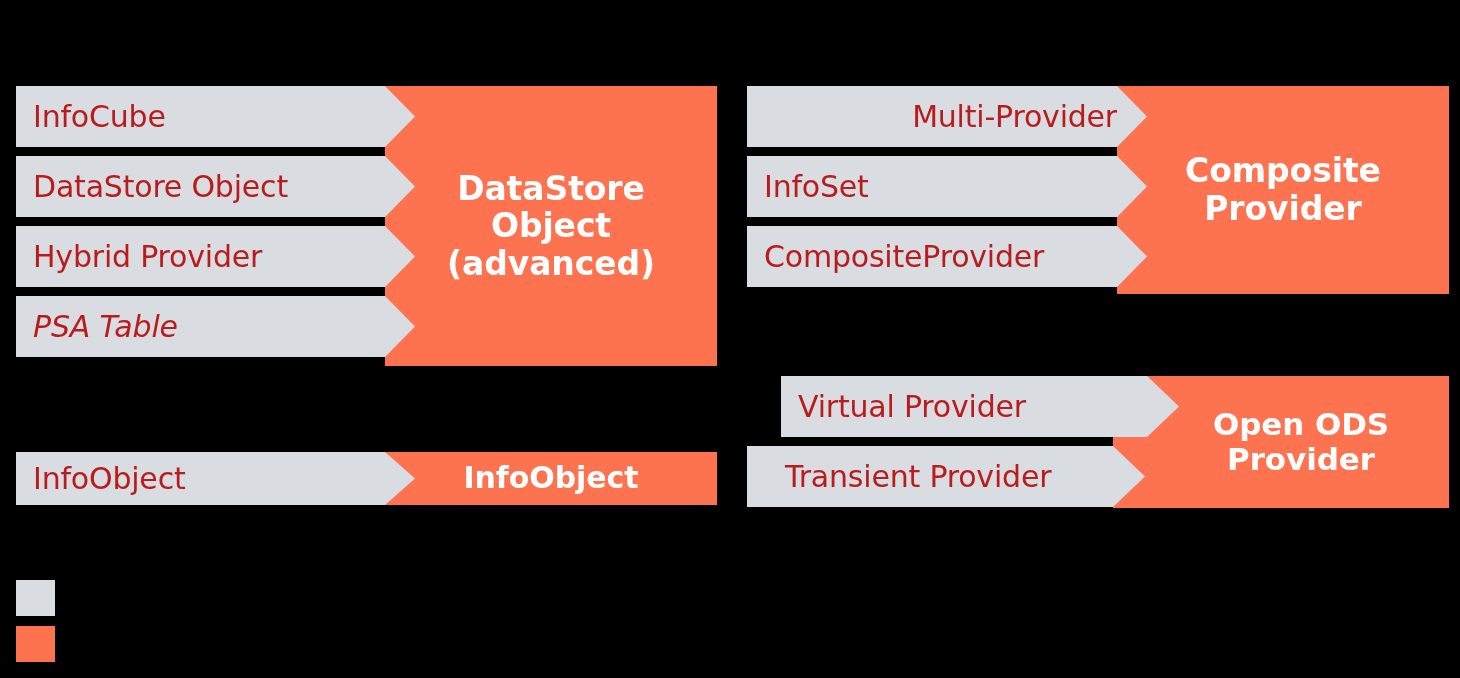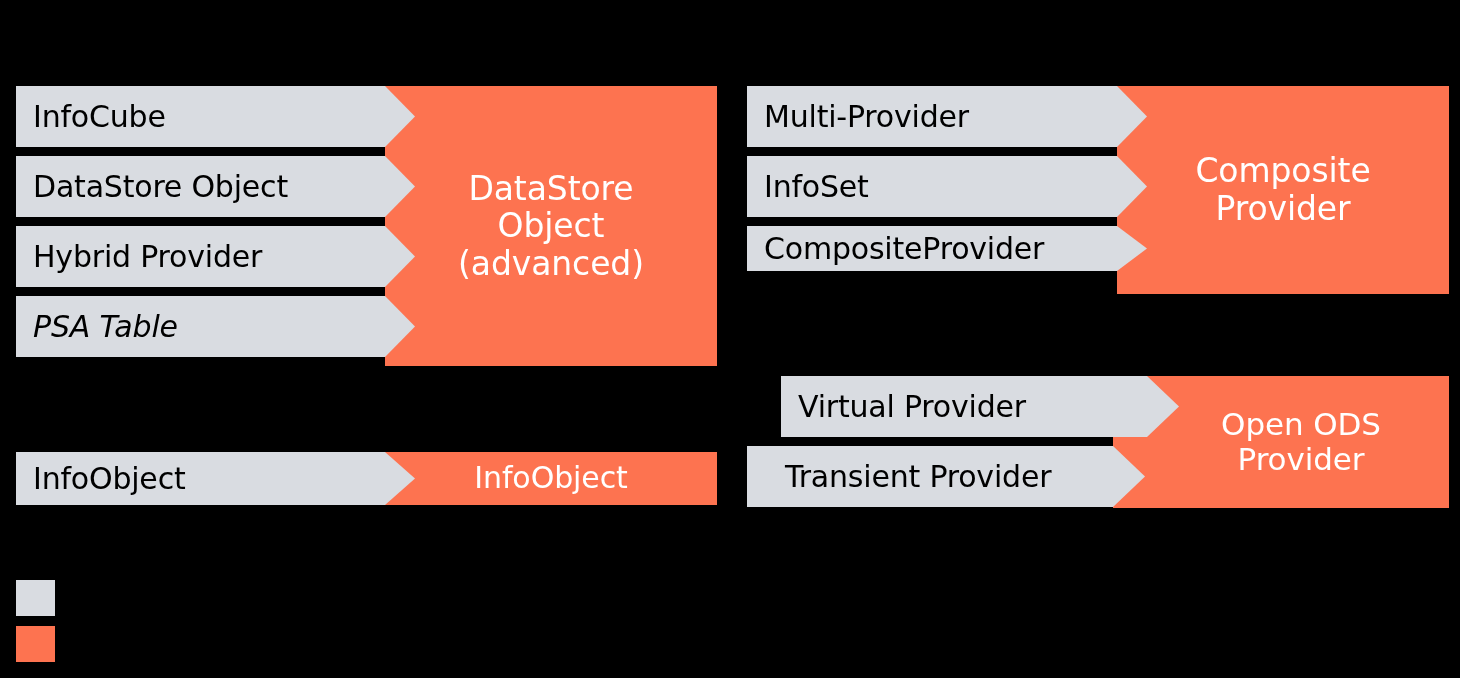--- a/index.html
+++ b/index.html
@@ -32,21 +32,21 @@
     position: absolute;
     background: #FD7350;
     display: flex;
     align-items: center;
     justify-content: center;
     text-align: center;
     box-sizing: border-box;
   }
   .target-label {
     color: #FFFFFF;
-    font-weight: normal;
+    font-weight: bold;
     line-height: 1.14;
     letter-spacing: -0.1px;
     padding: 0 6px;
   }
 
   
   .sources {
     position: absolute;
     left: 0;
     top: 0;
@@ -72,21 +72,21 @@
     width: 30px;
   }
   .chev .point::before {
     content: "";
     position: absolute;
     inset: 0;
     background: #D9DCE1;
     clip-path: polygon(0% 0%, 100% 50%, 0% 100%);
   }
   .chev-label {
-    color: #000000;
+    color: #b91c1c;
     font-weight: normal;
     padding-left: 17px;
     white-space: nowrap;
     letter-spacing: -0.2px;
   }
 
   
   .legend {
     position: absolute;
     left: 16px;
@@ -151,29 +151,29 @@
   <div class="group" style="left:747px; top:86px; width:702px; height:208px;">
 
     <div class="target" style="left:370px; top:0; width:332px; height:208px;">
       <div class="target-label" style="font-size:33px;">
         <div>Composite</div>
         <div>Provider</div>
       </div>
     </div>
 
     <div class="sources">
-      <div class="chev" style="width:370px; height:61px;">
+      <div class="chev" style="width:370px; height:61px;justify-content:flex-end;">
         <span class="chev-label" style="font-size:30px;">Multi-Provider</span>
         <span class="point"></span>
       </div>
       <div class="chev" style="width:370px; height:61px;">
         <span class="chev-label" style="font-size:30px;">InfoSet</span>
         <span class="point"></span>
       </div>
-      <div class="chev" style="width:370px; height:45px;">
+      <div class="chev" style="width:370px; height:61px;">
         <span class="chev-label" style="font-size:30px;">CompositeProvider</span>
         <span class="point"></span>
       </div>
     </div>
   </div>
 
   <div class="group" style="left:747px; top:376px; width:702px; height:132px;">
 
     <div class="target" style="left:366px; top:0; width:336px; height:132px;">
       <div class="target-label" style="font-size:31px;margin-left:40px;">

